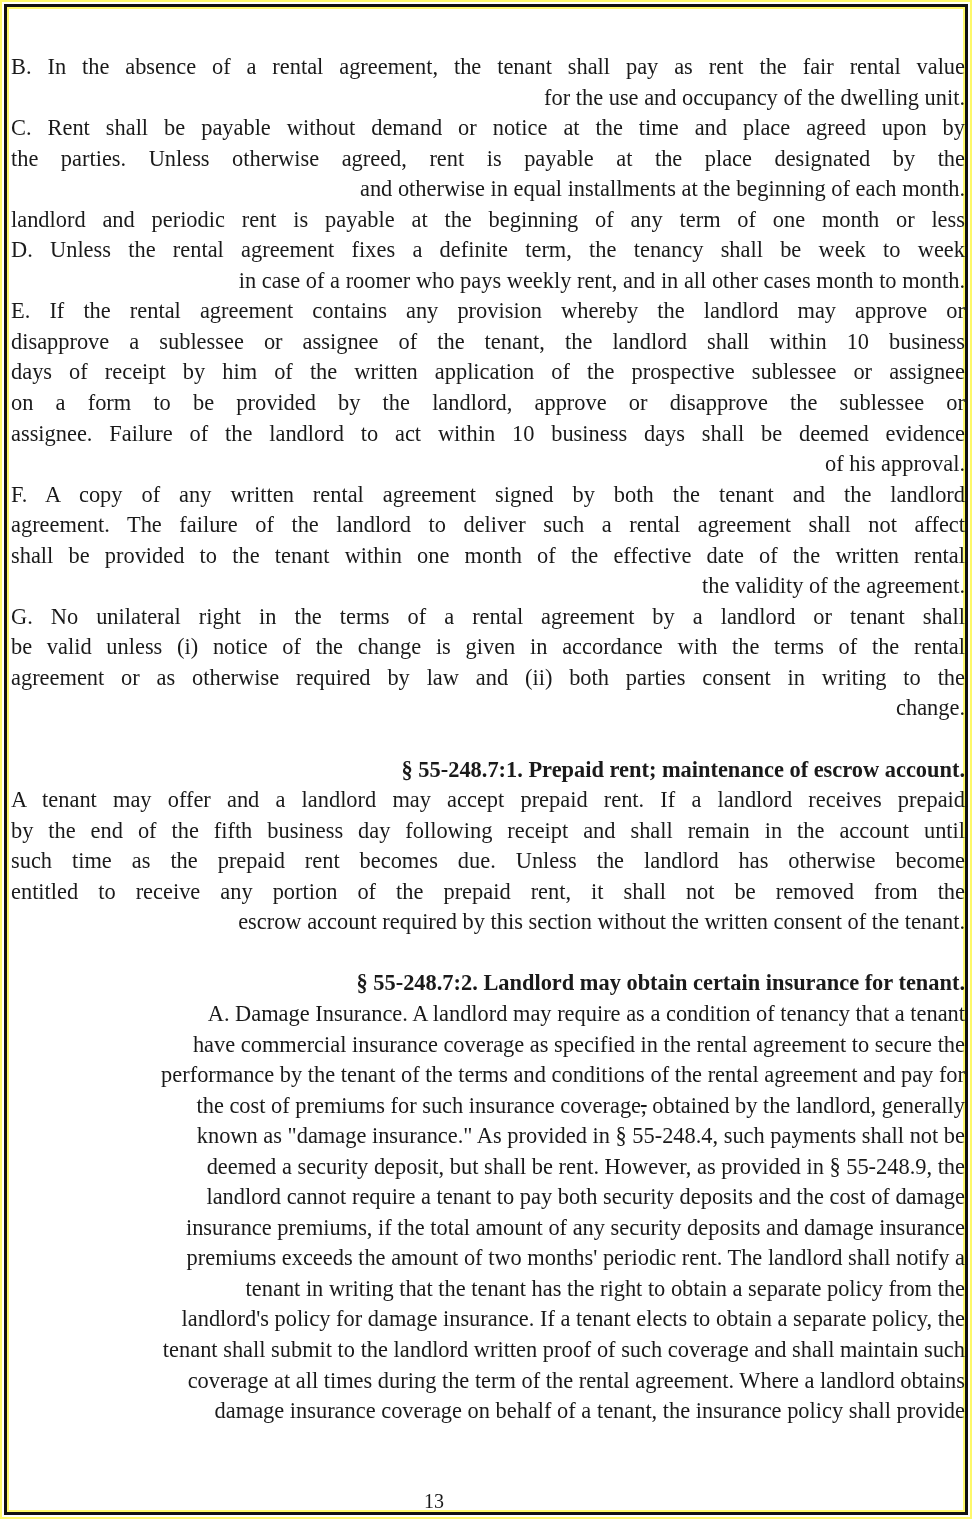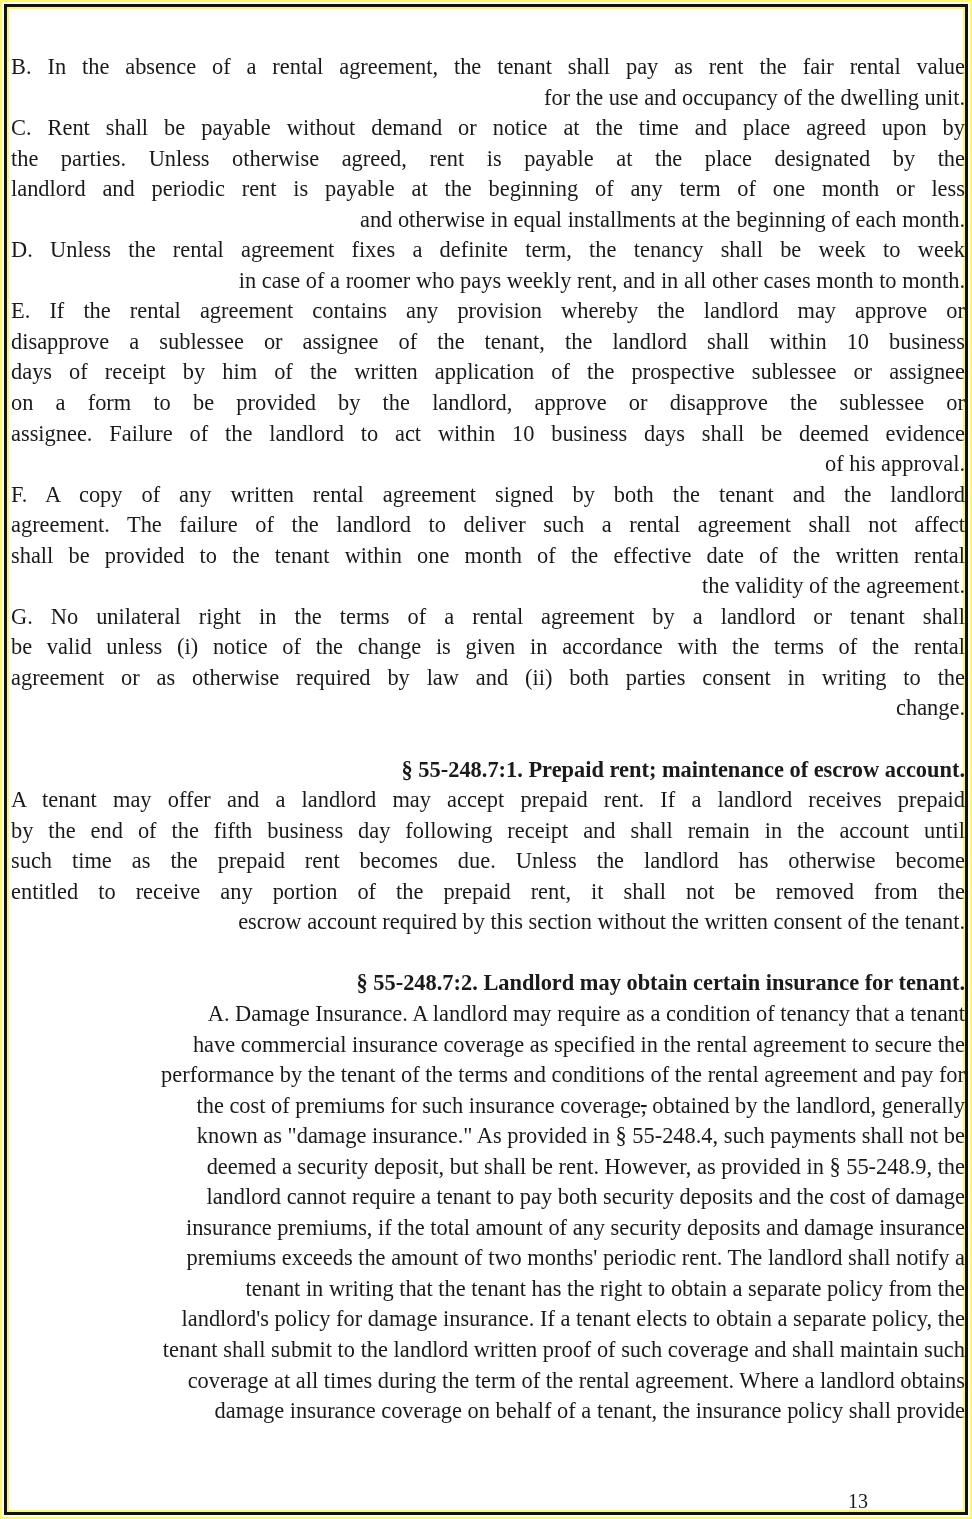--- a/index.html
+++ b/index.html
@@ -28,21 +28,21 @@
     margin-top: 48px;
   }
   .line { display: block; height: 30.55px; white-space: nowrap; }
   .line.j { text-align: justify; text-align-last: justify; white-space: normal; overflow: hidden; }
   .line.l { text-align: right; }
   .blank { display: block; height: 30.55px; }
   .heading { font-weight: bold; }
   .strike { text-decoration: line-through; }
   .page-number {
     position: absolute; left: 0; width: 868px; top: 1490px;
-    text-align: right;
+    text-align: center;
     font-family: "Liberation Serif", "DejaVu Serif", serif;
     font-size: 20px; color: #1a1a1a;
   }
 </style>
 </head>
 <body>
 
 <div class="frame">
   <div class="frame-inner">
     <div class="frame-inner2"></div>
@@ -52,22 +52,22 @@
 <div class="page">
 
   <div>
     <span class="line j">B.  In the absence of a rental agreement, the tenant shall pay as rent the fair rental value</span>
     <span class="line l">for the use and occupancy of the dwelling unit.</span>
   </div>
 
   <div>
     <span class="line j">C.  Rent shall be payable without demand or notice at the time and place agreed upon by</span>
     <span class="line j">the parties. Unless otherwise agreed, rent is payable at the place designated by the</span>
+    <span class="line l">and otherwise in equal installments at the beginning of each month.</span>
     <span class="line j">landlord and periodic rent is payable at the beginning of any term of one month or less</span>
-    <span class="line l">and otherwise in equal installments at the beginning of each month.</span>
   </div>
 
   <div>
     <span class="line j">D.  Unless the rental agreement fixes a definite term, the tenancy shall be week to week</span>
     <span class="line l">in case of a roomer who pays weekly rent, and in all other cases month to month.</span>
   </div>
 
   <div>
     <span class="line j">E.  If the rental agreement contains any provision whereby the landlord may approve or</span>
     <span class="line j">disapprove a sublessee or assignee of the tenant, the landlord shall within 10 business</span>

